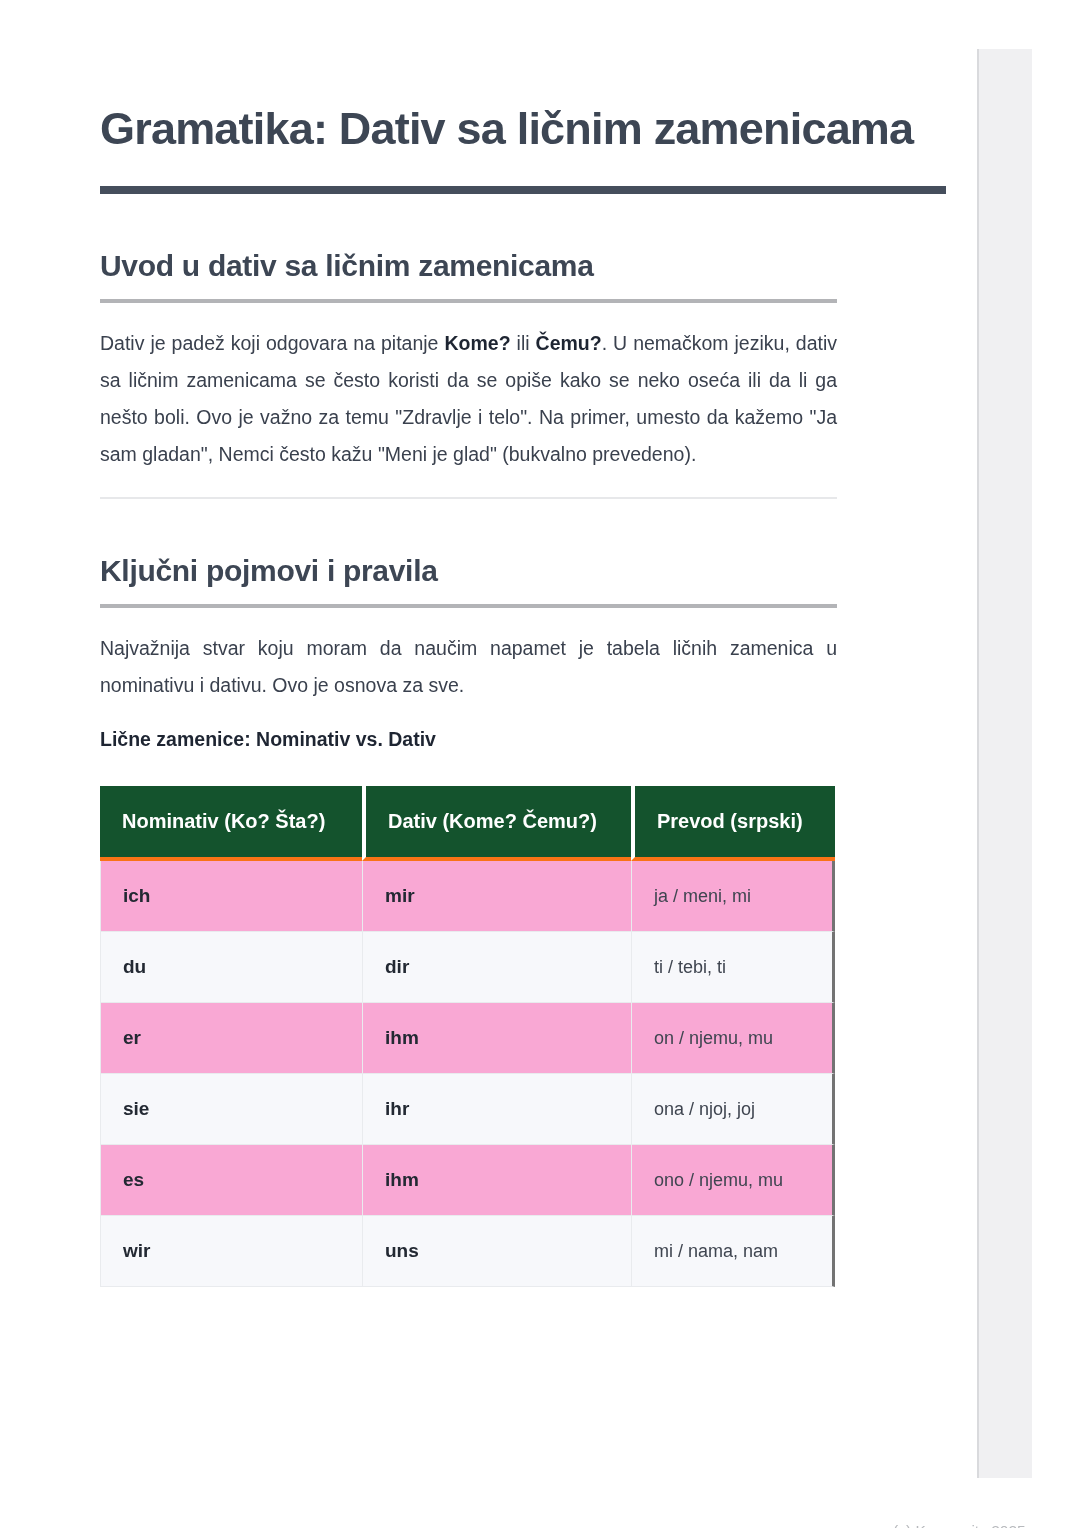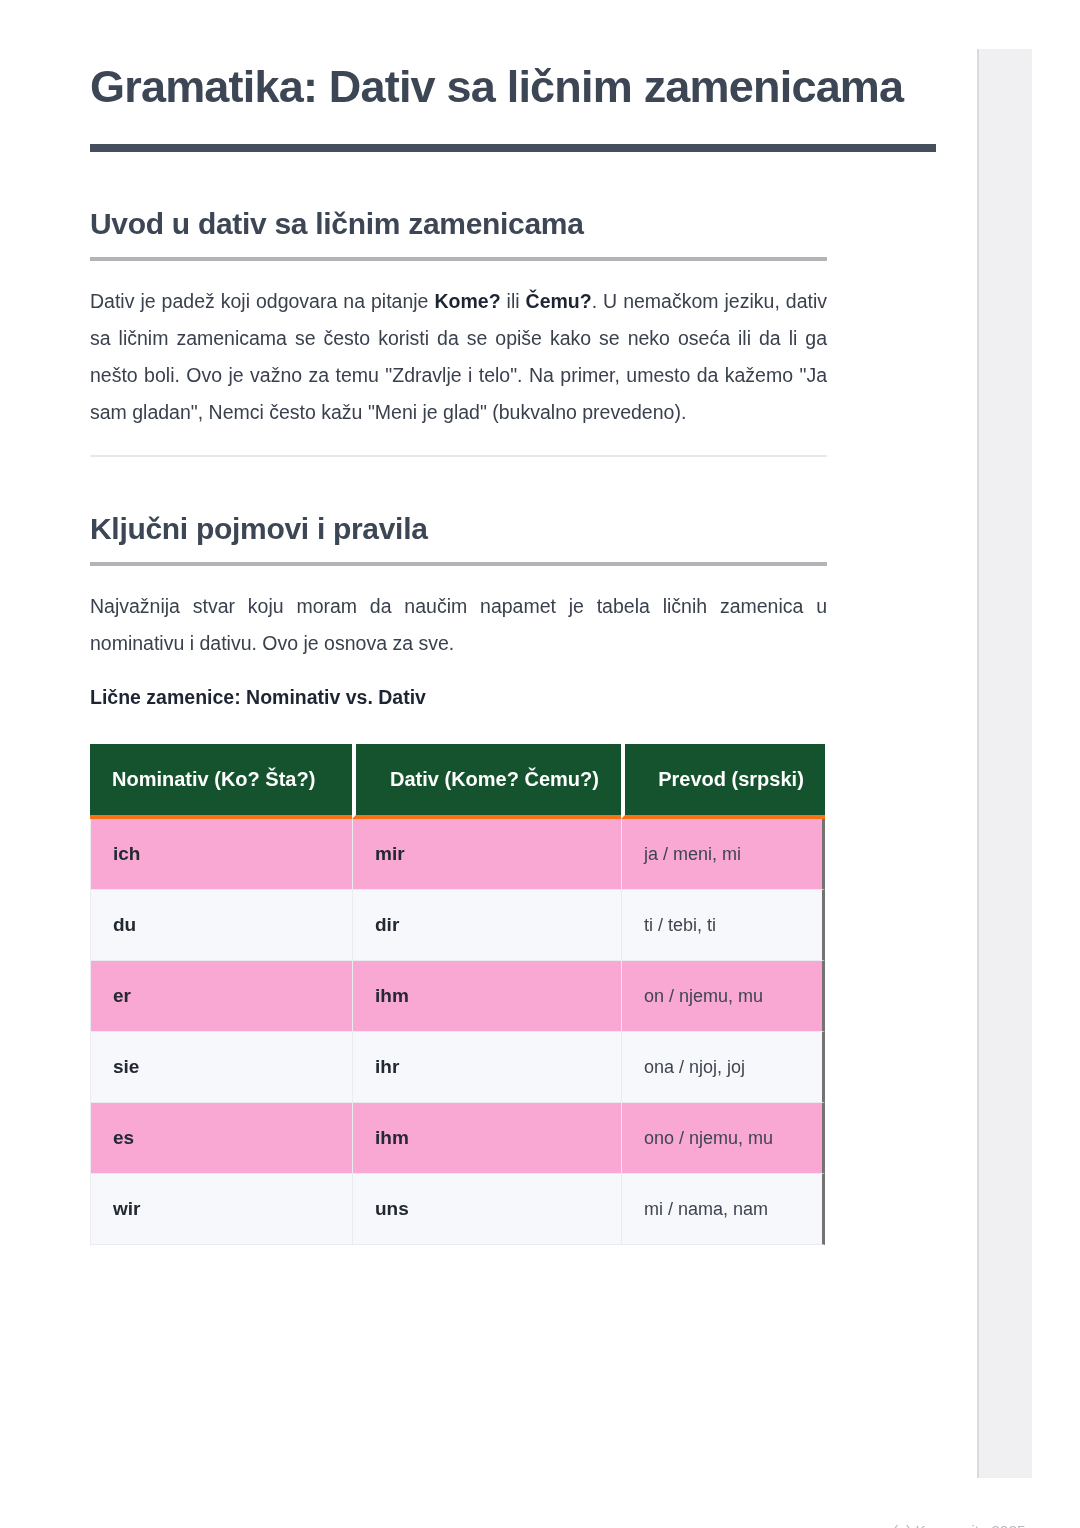--- a/index.html
+++ b/index.html
@@ -5,23 +5,23 @@
   * { box-sizing: border-box; }
   html, body { margin: 0; padding: 0; }
   body {
     width: 1080px; height: 1528px;
     background: #ffffff;
     font-family: "Liberation Sans", sans-serif;
     position: relative;
     overflow: hidden;
   }
   .content {
-    position: absolute; left: 90px; top: 0;
+    position: absolute; left: 100px; top: 0;
     width: 737px;
-    padding-top: 55px;
+    padding-top: 97px;
   }
   h1.doc-title {
     margin: 0;
     width: 846px;
     font-size: 45px;
     line-height: 63px;
     font-weight: bold;
     letter-spacing: -0.8px;
     color: #3D4654;
   }
@@ -75,21 +75,21 @@
     background: #14532d;
     color: #ffffff;
     text-align: left;
     font-size: 20px;
     font-weight: bold;
     height: 75px;
     padding: 0 10px 0 22px;
     vertical-align: middle;
     border-bottom: 4px solid #f97316;
   }
-  table.pron-table th + th { border-left: 4px solid #ffffff; text-align: center; }
+  table.pron-table th + th { border-left: 4px solid #ffffff; }
   table.pron-table td {
     height: 71px;
     vertical-align: middle;
     padding: 0 10px 0 22px;
     font-size: 19px;
     color: #3F4550;
     background: #f9a8d4;
     border-bottom: 1px solid #E9EBEE;
   }
   table.pron-table td + td { border-left: 1px solid #E9EBEE; }

